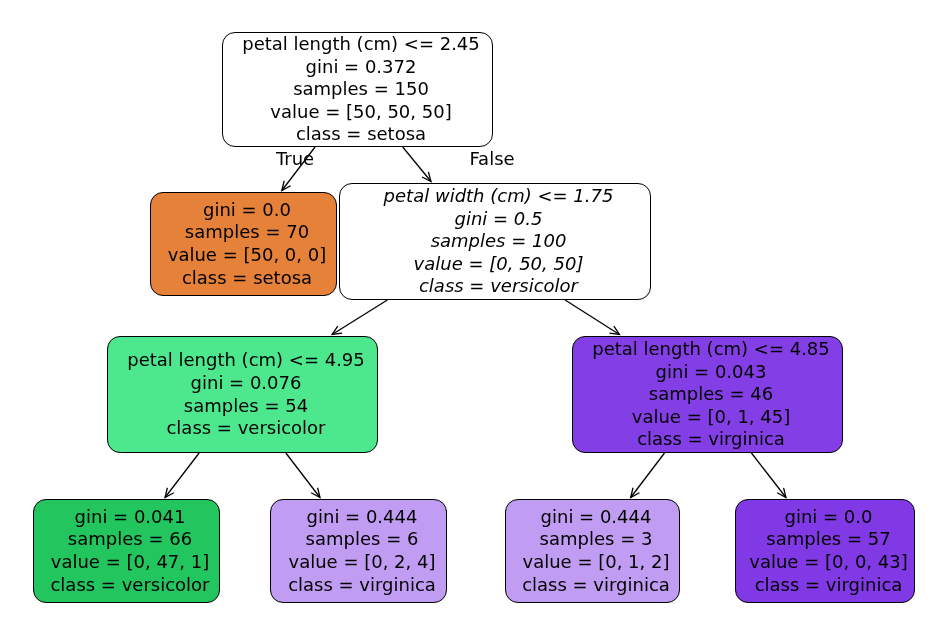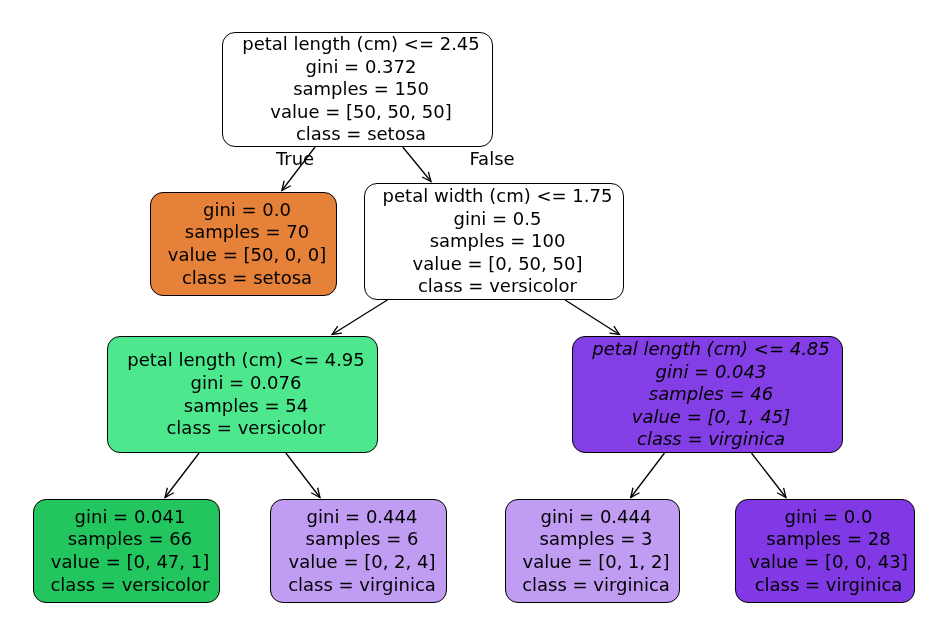--- a/index.html
+++ b/index.html
@@ -37,21 +37,21 @@
     flex-direction: column;
     justify-content: center;
     align-items: center;
     text-align: center;
     line-height: 22.6px;
     background: #ffffff;
     padding-left: 7px;
   }
   .n0 { left: 222px; top: 32px;  width: 271px; height: 115px; }
   .n1 { left: 150px; top: 192px; width: 187px; height: 104px; }
-  .n2 { left: 364px; top: 183px; width: 260px; height: 117px; }
+  .n2 { left: 339px; top: 183px; width: 312px; height: 117px; font-style: italic; }
   .n3 { left: 107px; top: 336px; width: 271px; height: 117px; }
   .n4 { left: 33px;  top: 499px; width: 187px; height: 104px; }
   .n5 { left: 270px; top: 499px; width: 177px; height: 104px; }
   .n6 { left: 572px; top: 336px; width: 271px; height: 117px; }
   .n7 { left: 505px; top: 499px; width: 175px; height: 104px; }
   .n8 { left: 735px; top: 499px; width: 180px; height: 104px; }
   .edge-label {
     position: absolute;
     transform: translate(-50%, -50%);
     white-space: nowrap;
@@ -123,34 +123,34 @@
     <div>class = versicolor</div>
   </div>
 
   <div class="node n5" style="background-color: rgb(192, 156, 242);">
     <div>gini = 0.444</div>
     <div>samples = 6</div>
     <div>value = [0, 2, 4]</div>
     <div>class = virginica</div>
   </div>
 
-  <div class="node n6" style="background-color: rgb(132, 62, 230); font-style: italic;">
+  <div class="node n6" style="background-color: rgb(132, 62, 230);">
     <div>petal length (cm) &lt;= 4.85</div>
     <div>gini = 0.043</div>
     <div>samples = 46</div>
     <div>value = [0, 1, 45]</div>
     <div>class = virginica</div>
   </div>
 
   <div class="node n7" style="background-color: rgb(192, 156, 242);">
     <div>gini = 0.444</div>
     <div>samples = 3</div>
     <div>value = [0, 1, 2]</div>
     <div>class = virginica</div>
   </div>
 
   <div class="node n8" style="background-color: rgb(129, 57, 229);">
     <div>gini = 0.0</div>
-    <div>samples = 28</div>
+    <div>samples = 57</div>
     <div>value = [0, 0, 43]</div>
     <div>class = virginica</div>
   </div>
 </div>
 
 </body></html>

